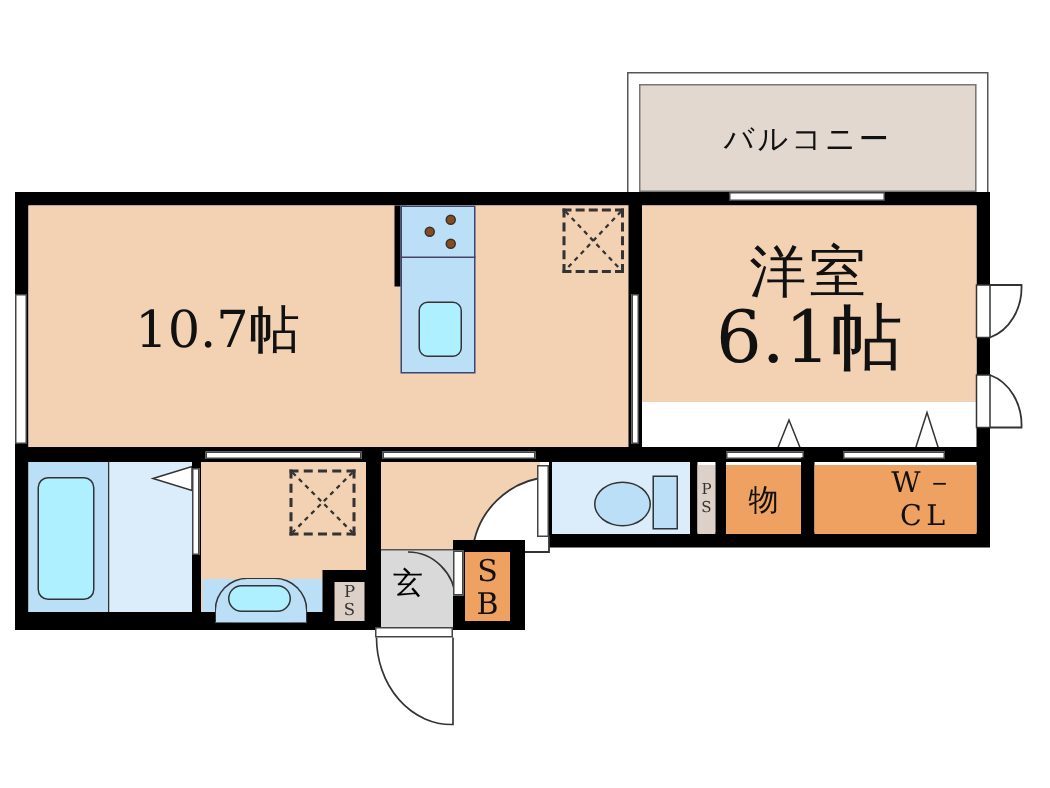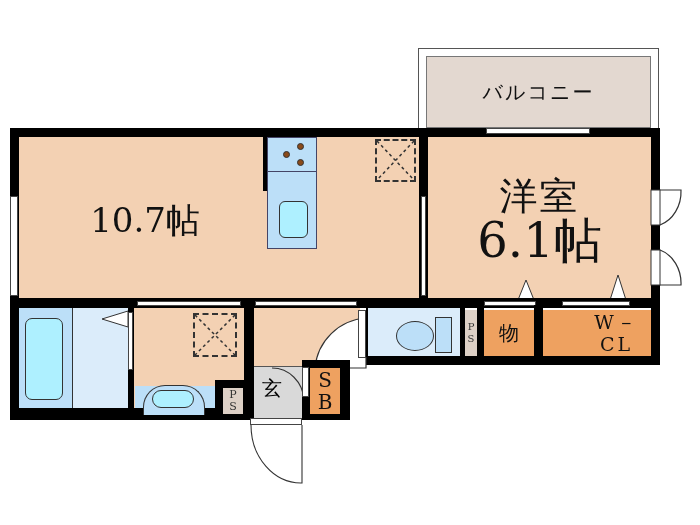--- a/index.html
+++ b/index.html
@@ -51,21 +51,21 @@
 <svg style="left:375px;top:139px;" width="41" height="43">
     <line x1="2" y1="2" x2="39" y2="41" stroke="#333" stroke-dasharray="3,3" stroke-width="1.5"></line>
     <line x1="39" y1="2" x2="2" y2="41" stroke="#333" stroke-dasharray="3,3" stroke-width="1.5"></line>
   </svg>
 
 <div class="abs win" style="left:10px;top:196px;width:8px;height:100px;"></div>
 
 <div class="abs wall" style="left:419px;top:128px;width:9px;height:175px;"></div>
 <div class="abs win" style="left:421px;top:196px;width:5px;height:100px;"></div>
 
-<div class="abs room beige" style="left:428px;top:137px;width:223px;height:161px;">
+<div class="abs room beige" style="left:428px;top:137px;width:223px;height:131px;">
   <span class="label-big" style="font-size:38px;letter-spacing:2px;">洋室</span>
   <span class="label-big" style="font-size:48px;letter-spacing:0px;">6.1帖</span>
 </div>
 
 <div class="abs win" style="left:486px;top:128px;width:104px;height:6px;"></div>
 
 <svg style="left:651px;top:190px;" width="40" height="40">
     <rect x="0" y="0" width="9" height="35" fill="#fff" stroke="#333"></rect>
     <path d="M9 0 L30 0 A 30 35 0 0 1 9 35" fill="none" stroke="#333" stroke-width="1.2"></path>
   </svg>

